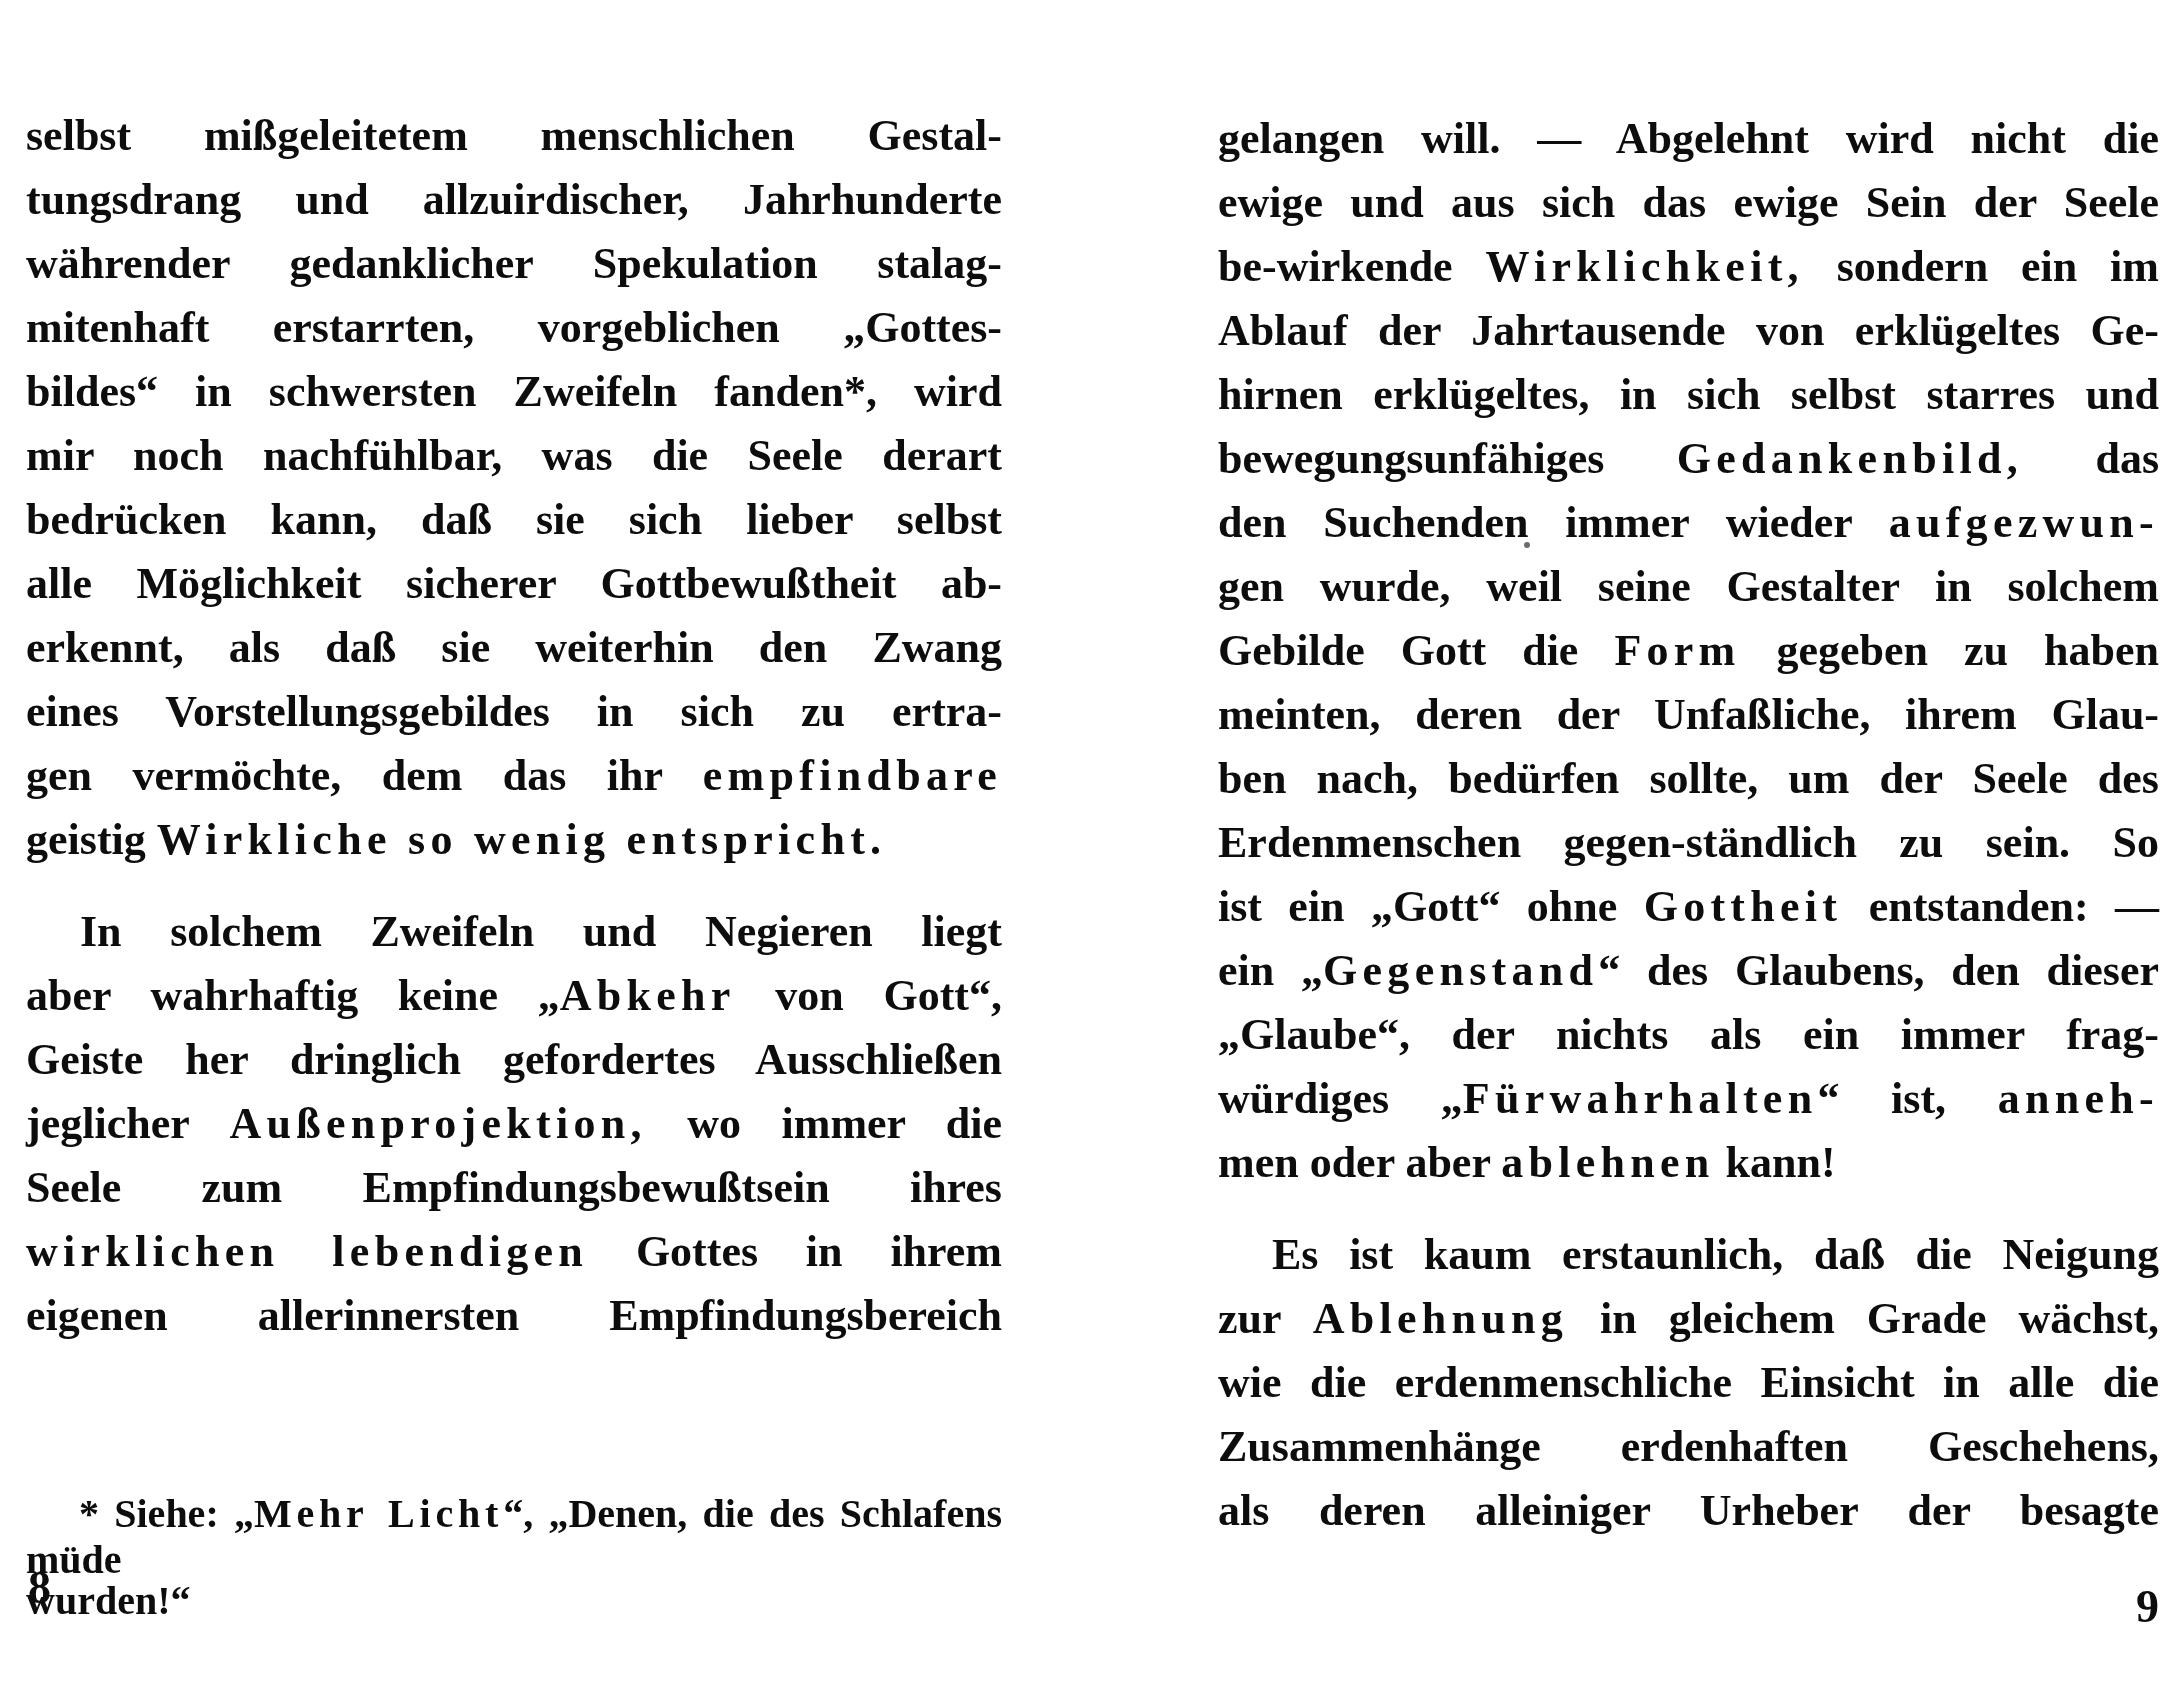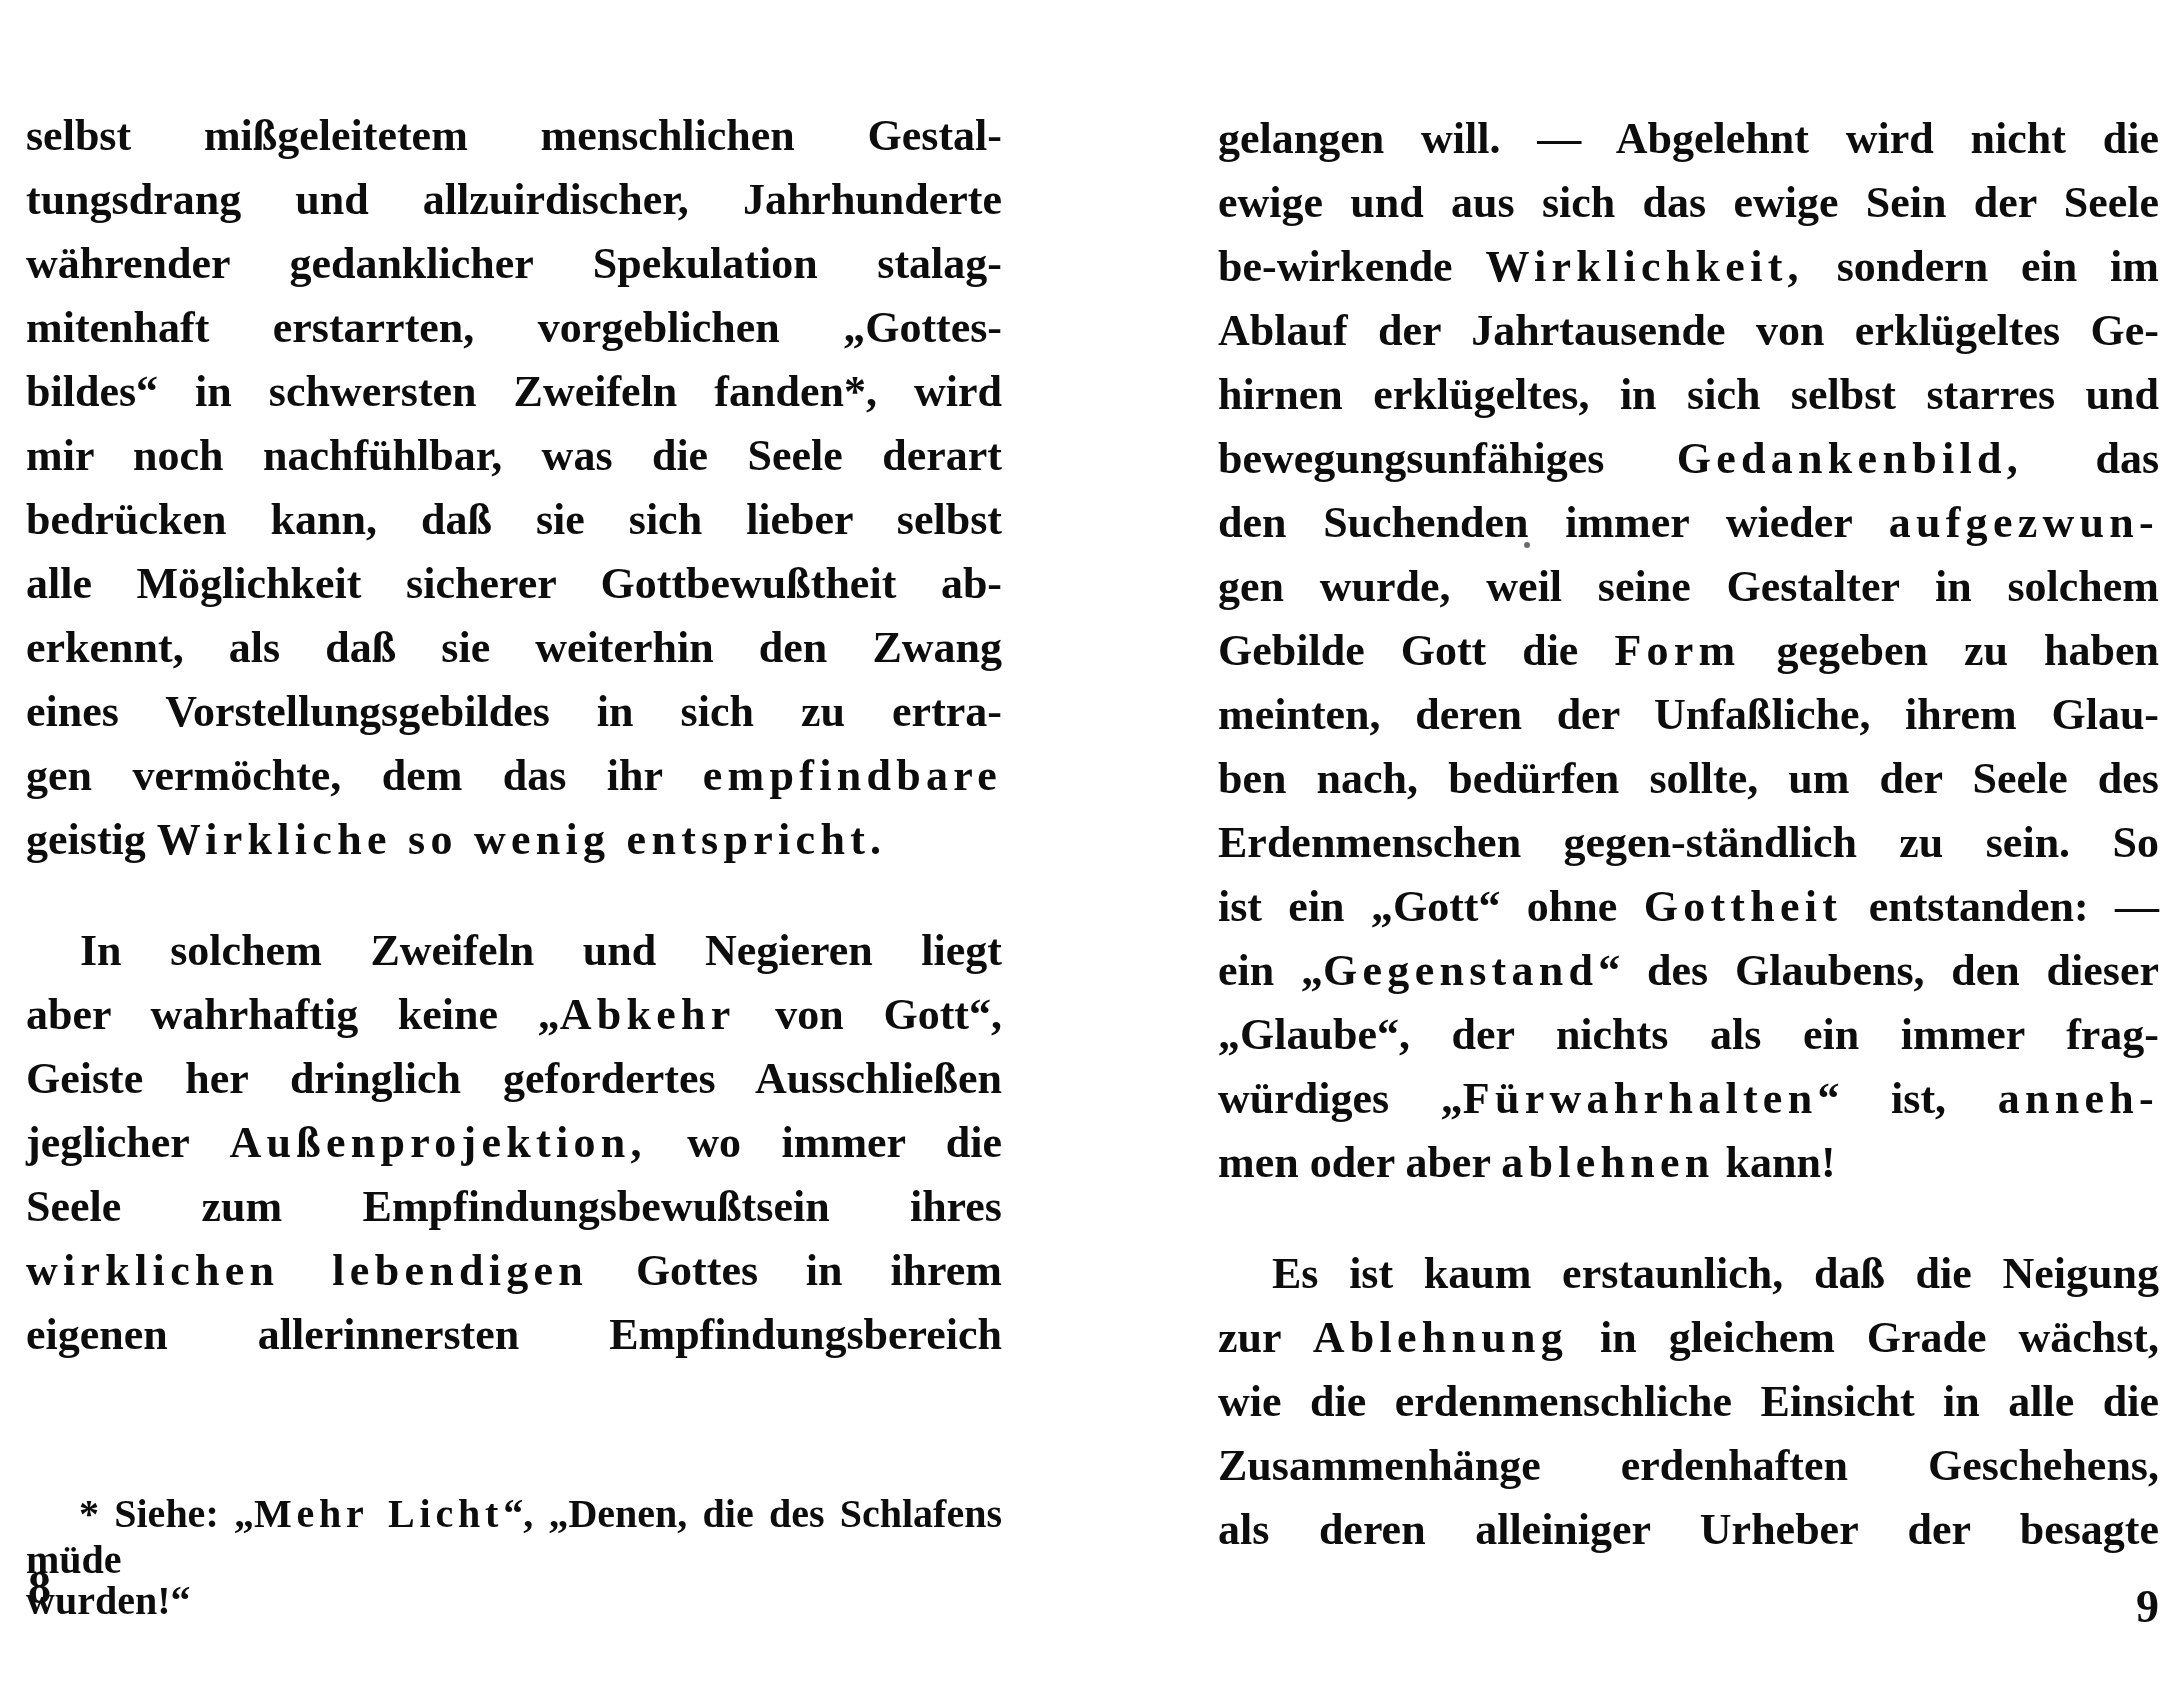--- a/index.html
+++ b/index.html
@@ -28,21 +28,21 @@
     overflow: visible;
   }
   .line.short {
     text-align: right;
     text-align-last: left;
   }
   .line.indent {
     text-indent: 54px;
   }
   .para + .para {
-    margin-top: 47px;
+    margin-top: 28px;
   }
   
   .sp {
     letter-spacing: 0.12em;
   }
   .footnote {
     position: absolute;
   }
   .footnote .line {
     font-size: 40px;

